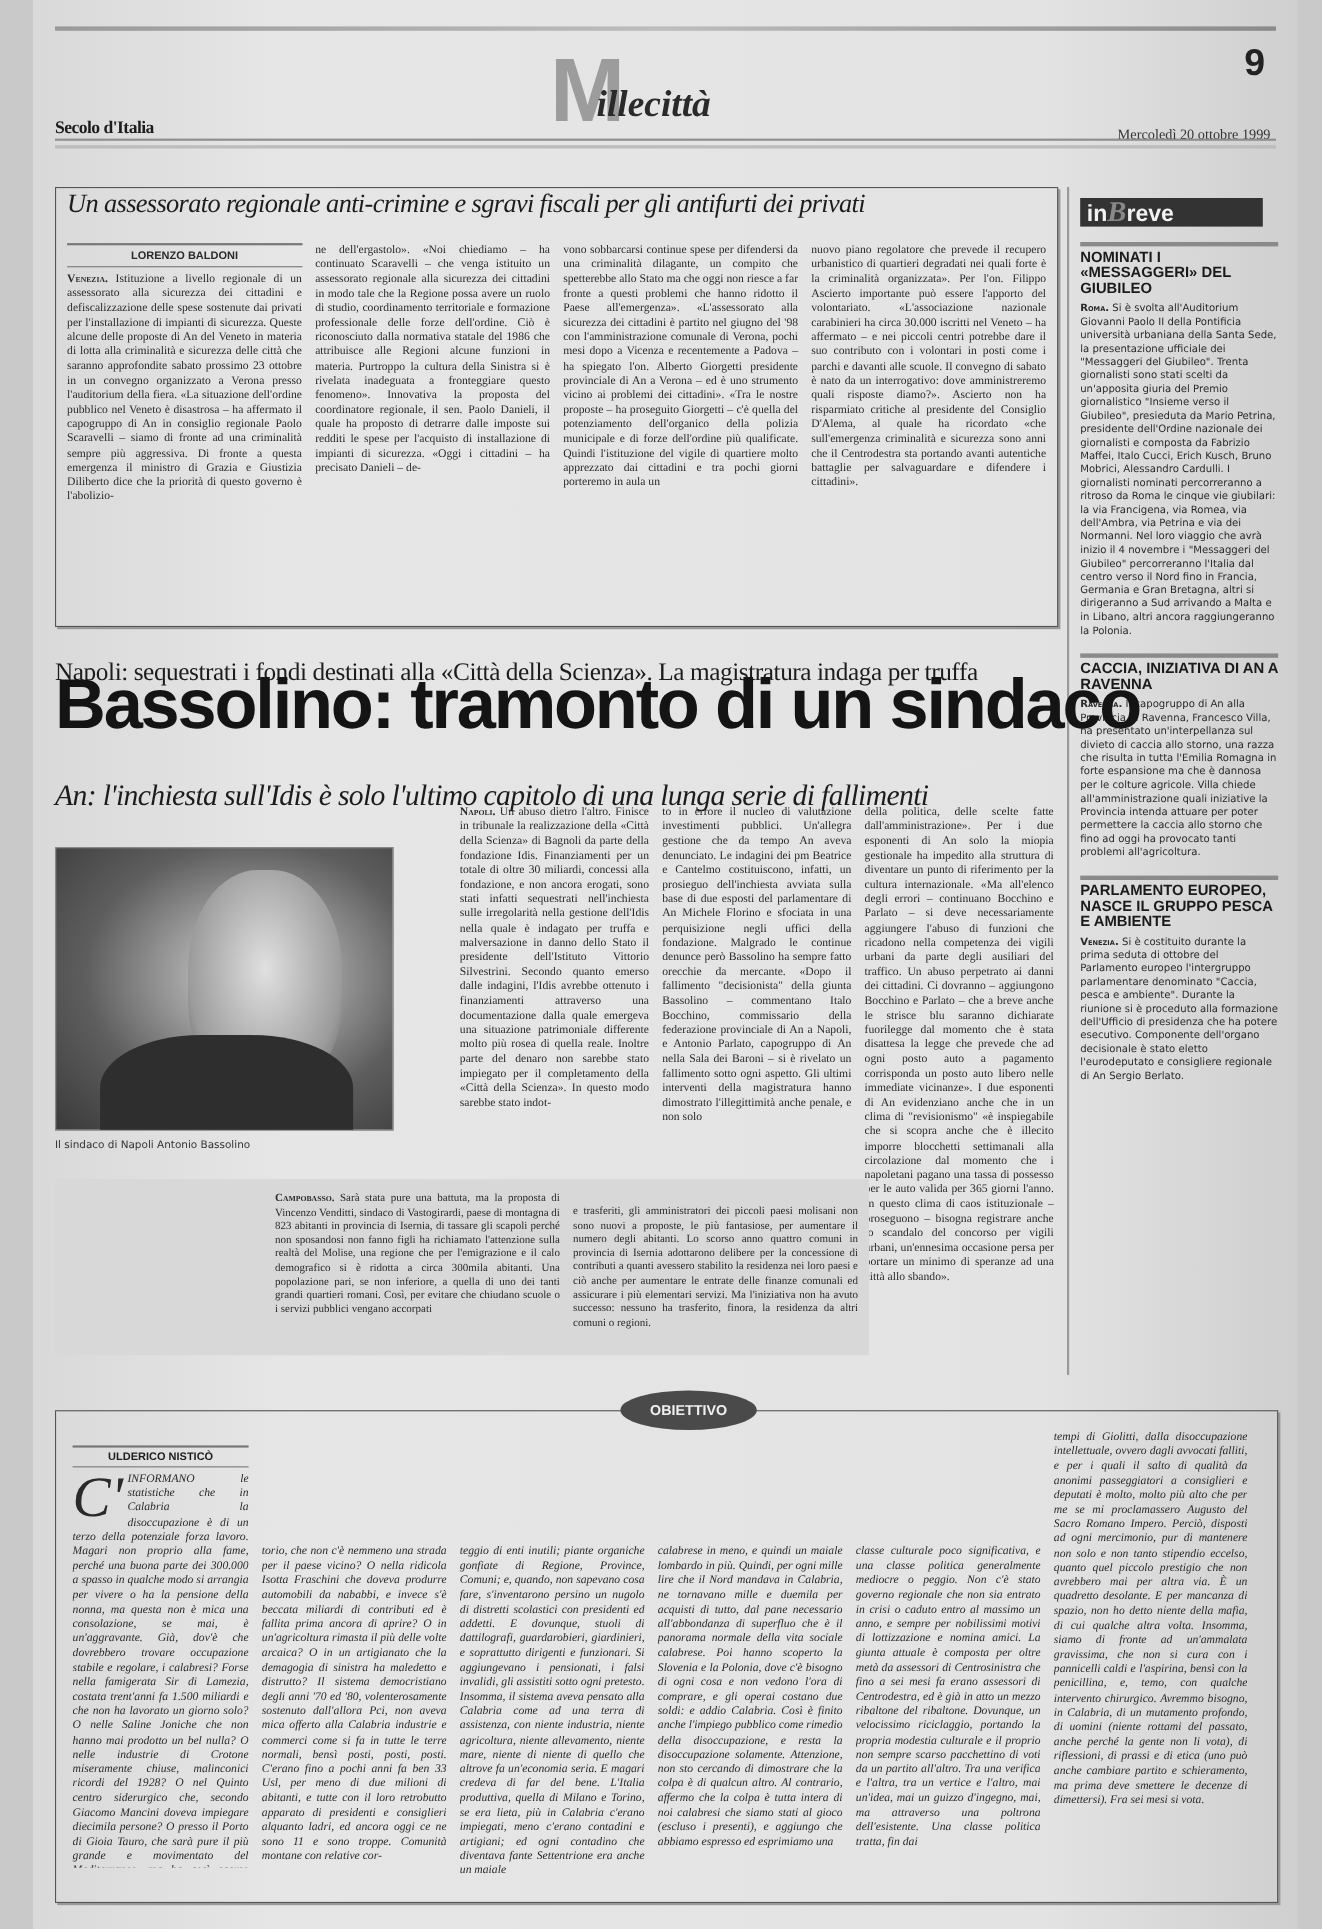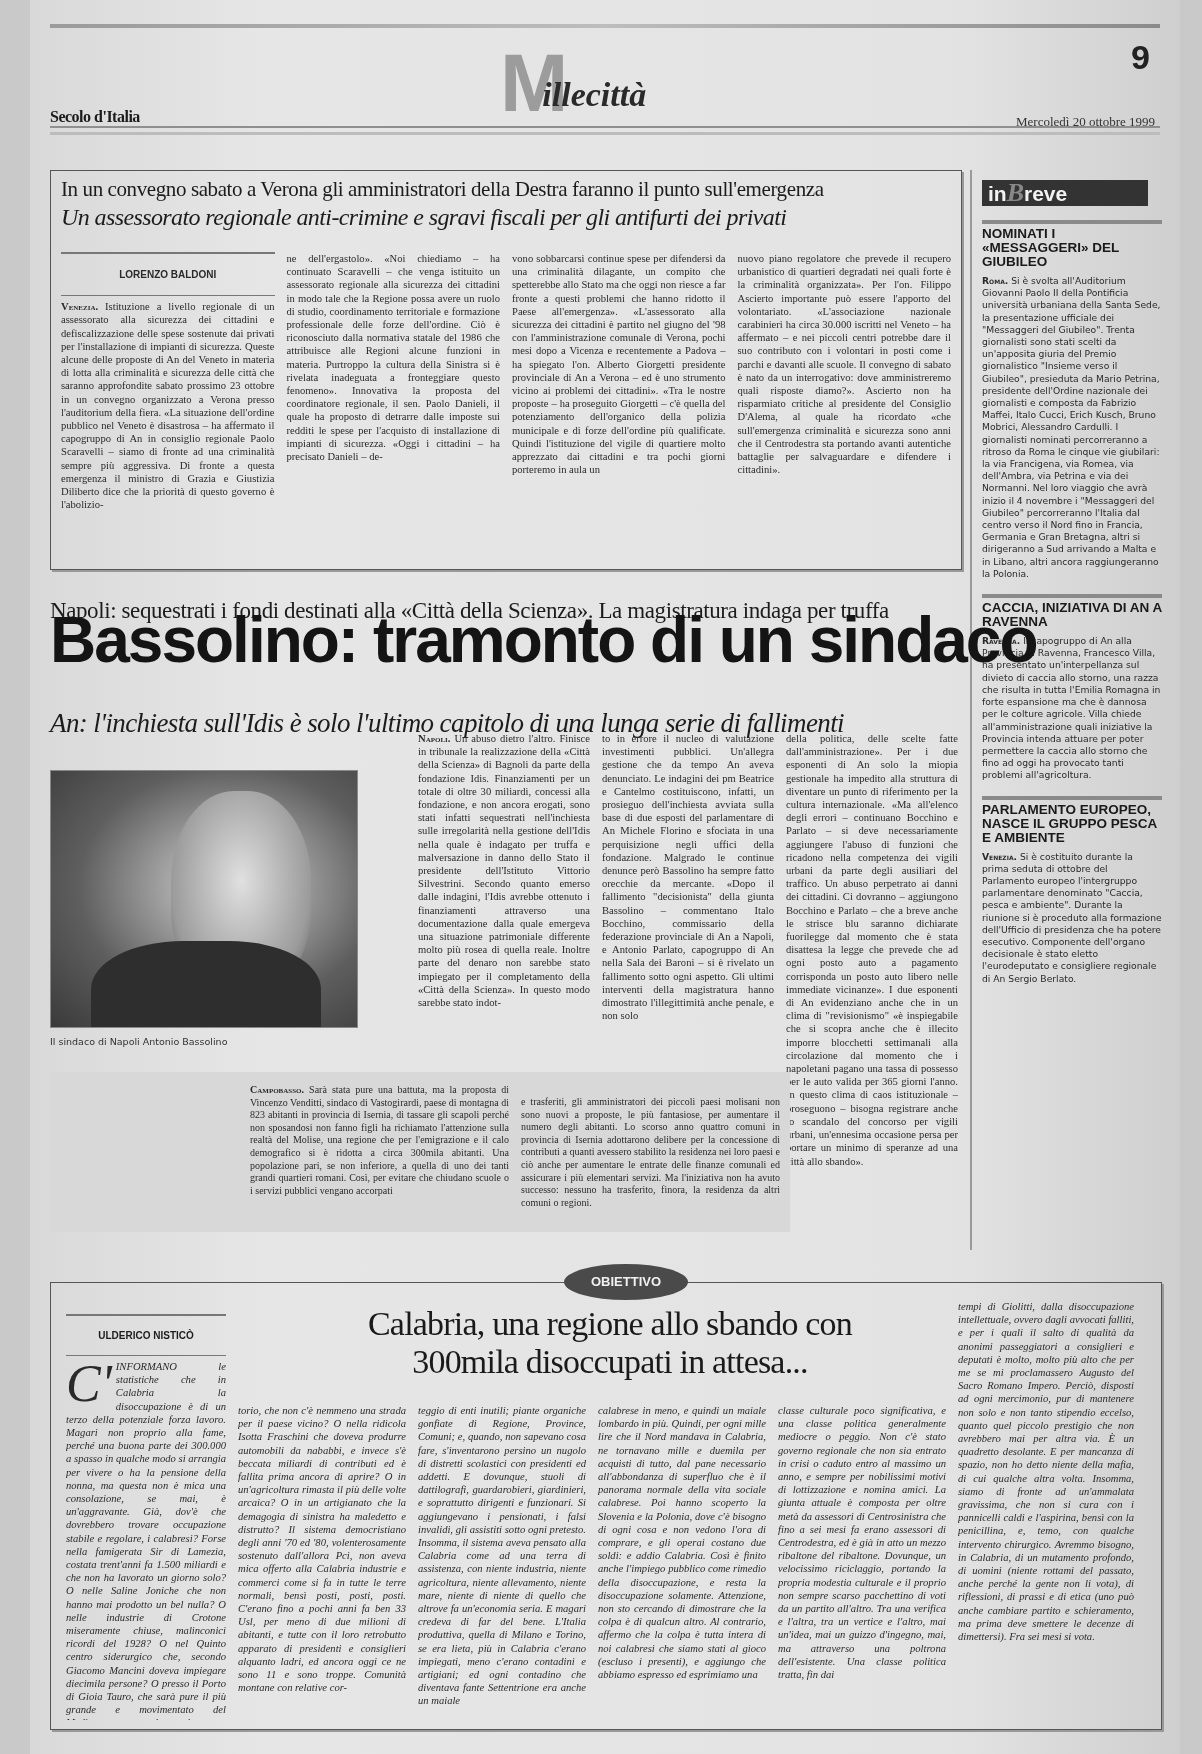--- a/index.html
+++ b/index.html
@@ -26,21 +26,21 @@
   .box{position:absolute;border:1.5px solid #555;box-shadow:2px 2px 0 #999;}
   .kicker{font-size:21px;letter-spacing:-0.4px;white-space:nowrap;}
   .headline{font-family:"Liberation Sans",sans-serif;font-weight:bold;letter-spacing:-2px;white-space:nowrap;color:#141414;}
   .deck{font-style:italic;white-space:nowrap;letter-spacing:-0.6px;}
   .cols{display:flex;gap:12px;}
   .col{flex:1;font-size:10.6px;line-height:13.2px;text-align:justify;color:#2a2a2a;}
   .col p{margin:0 0 0 0;text-indent:10px;}
   .col p.first{text-indent:0;}
   .dateline{font-variant:small-caps;font-weight:bold;}
   .byline{font-family:"Liberation Sans",sans-serif;font-weight:bold;font-size:10px;text-align:center;
-          border-top:2px solid #777;border-bottom:1px solid #777;padding:14px 0;margin-bottom:4px;}
+          border-top:2px solid #777;border-bottom:1px solid #777;padding:3px 0;margin-bottom:4px;}
 
   
   .sidebar{position:absolute;left:940px;top:170px;width:200px;height:1080px;border-left:2px solid #9a9a9a;}
   .inbreve{margin:10px 0 0 10px;width:160px;height:26px;background:#333;color:#f2f2f2;
            font-family:"Liberation Sans",sans-serif;font-weight:bold;font-size:21px;line-height:26px;padding-left:6px;}
   .inbreve .b{font-family:"Liberation Serif",serif;font-style:italic;color:#888;font-size:26px;}
   .brief{margin:10px 10px 0 10px;}
   .brief-bar{height:4px;background:#8a8a8a;margin-bottom:3px;}
   .brief h3{margin:0 0 6px 0;font-family:"Liberation Sans",sans-serif;font-weight:bold;font-size:13.5px;
             line-height:14px;color:#1a1a1a;}
@@ -79,21 +79,20 @@
     <span class="logo-m">M</span>
     <span class="logo-rest">illecittà</span>
   </div>
   <div class="page-num">9</div>
   <div class="paper-name">Secolo d'Italia</div>
   <div class="paper-date">Mercoledì 20 ottobre 1999</div>
   <div class="rule-mid"></div>
   <div class="rule-under"></div>
 
   <div class="box" style="left:20px;top:170px;width:890px;height:398px;padding:0 10px;">
-    <div class="kicker" style="margin-top:6px;">In un convegno sabato a Verona gli amministratori della Destra faranno il punto sull'emergenza</div>
     <div class="deck" style="font-size:24px;line-height:30px;">Un assessorato regionale anti-crimine e sgravi fiscali per gli antifurti dei privati</div>
     <div class="cols" style="margin-top:20px;">
       <div class="col">
         <div class="byline">LORENZO BALDONI</div>
         <p class="first"><span class="dateline">Venezia.</span> <span>Istituzione a livello regionale di un assessorato alla sicurezza dei cittadini e defiscalizzazione delle spese sostenute dai privati per l'installazione di impianti di sicurezza. Queste alcune delle proposte di An del Veneto in materia di lotta alla criminalità e sicurezza delle città che saranno approfondite sabato prossimo 23 ottobre in un convegno organizzato a Verona presso l'auditorium della fiera. «La situazione dell'ordine pubblico nel Veneto è disastrosa – ha affermato il capogruppo di An in consiglio regionale Paolo Scaravelli – siamo di fronte ad una criminalità sempre più aggressiva. Di fronte a questa emergenza il ministro di Grazia e Giustizia Diliberto dice che la priorità di questo governo è l'abolizio-</span></p>
       </div>
       <div class="col">
           <p class="first">ne dell'ergastolo». «Noi chiediamo – ha continuato Scaravelli – che venga istituito un assessorato regionale alla sicurezza dei cittadini in modo tale che la Regione possa avere un ruolo di studio, coordinamento territoriale e formazione professionale delle forze dell'ordine. Ciò è riconosciuto dalla normativa statale del 1986 che attribuisce alle Regioni alcune funzioni in materia. Purtroppo la cultura della Sinistra si è rivelata inadeguata a fronteggiare questo fenomeno». Innovativa la proposta del coordinatore regionale, il sen. Paolo Danieli, il quale ha proposto di detrarre dalle imposte sui redditi le spese per l'acquisto di installazione di impianti di sicurezza. «Oggi i cittadini – ha precisato Danieli – de-</p>
         </div>
       <div class="col">
@@ -156,21 +155,20 @@
         <p class="first"><span class="dateline">Campobasso.</span> <span>Sarà stata pure una battuta, ma la proposta di Vincenzo Venditti, sindaco di Vastogirardi, paese di montagna di 823 abitanti in provincia di Isernia, di tassare gli scapoli perché non sposandosi non fanno figli ha richiamato l'attenzione sulla realtà del Molise, una regione che per l'emigrazione e il calo demografico si è ridotta a circa 300mila abitanti. Una popolazione pari, se non inferiore, a quella di uno dei tanti grandi quartieri romani. Così, per evitare che chiudano scuole o i servizi pubblici vengano accorpati</span></p>
       </div>
       <div class="col" style="font-size:10px;line-height:12.6px;margin-top:12px;">
           <p class="first">e trasferiti, gli amministratori dei piccoli paesi molisani non sono nuovi a proposte, le più fantasiose, per aumentare il numero degli abitanti. Lo scorso anno quattro comuni in provincia di Isernia adottarono delibere per la concessione di contributi a quanti avessero stabilito la residenza nei loro paesi e ciò anche per aumentare le entrate delle finanze comunali ed assicurare i più elementari servizi. Ma l'iniziativa non ha avuto successo: nessuno ha trasferito, finora, la residenza da altri comuni o regioni.</p>
         </div>
     </div>
   </div>
 
   <div class="box" style="left:20px;top:1282px;width:1110px;height:446px;"></div>
   <div class="obiettivo-badge">OBIETTIVO</div>
-  <div class="calabria-title">Calabria, una regione allo sbando con 300mila disoccupati in attesa...</div>
 
   <div class="ital" style="position:absolute;left:36px;top:1300px;width:1080px;height:420px;">
     <div style="position:absolute;left:0;top:0;width:160px;">
       <div class="byline" style="margin-top:14px;">ULDERICO NISTICÒ</div>
       <div class="col" style="font-style:italic;max-height:360px;overflow:hidden;">
         <span class="dropcap">C'</span>
         <span>INFORMANO le statistiche che in Calabria la disoccupazione è di un terzo della potenziale forza lavoro. Magari non proprio alla fame, perché una buona parte dei 300.000 a spasso in qualche modo si arrangia per vivere o ha la pensione della nonna, ma questa non è mica una consolazione, se mai, è un'aggravante. Già, dov'è che dovrebbero trovare occupazione stabile e regolare, i calabresi? Forse nella famigerata Sir di Lamezia, costata trent'anni fa 1.500 miliardi e che non ha lavorato un giorno solo? O nelle Saline Joniche che non hanno mai prodotto un bel nulla? O nelle industrie di Crotone miseramente chiuse, malinconici ricordi del 1928? O nel Quinto centro siderurgico che, secondo Giacomo Mancini doveva impiegare diecimila persone? O presso il Porto di Gioia Tauro, che sarà pure il più grande e movimentato del Mediterraneo, ma ha così scarso indotto sul terri-</span>
       </div>
     </div>
     <div class="cols" style="position:absolute;left:172px;top:104px;width:708px;">

